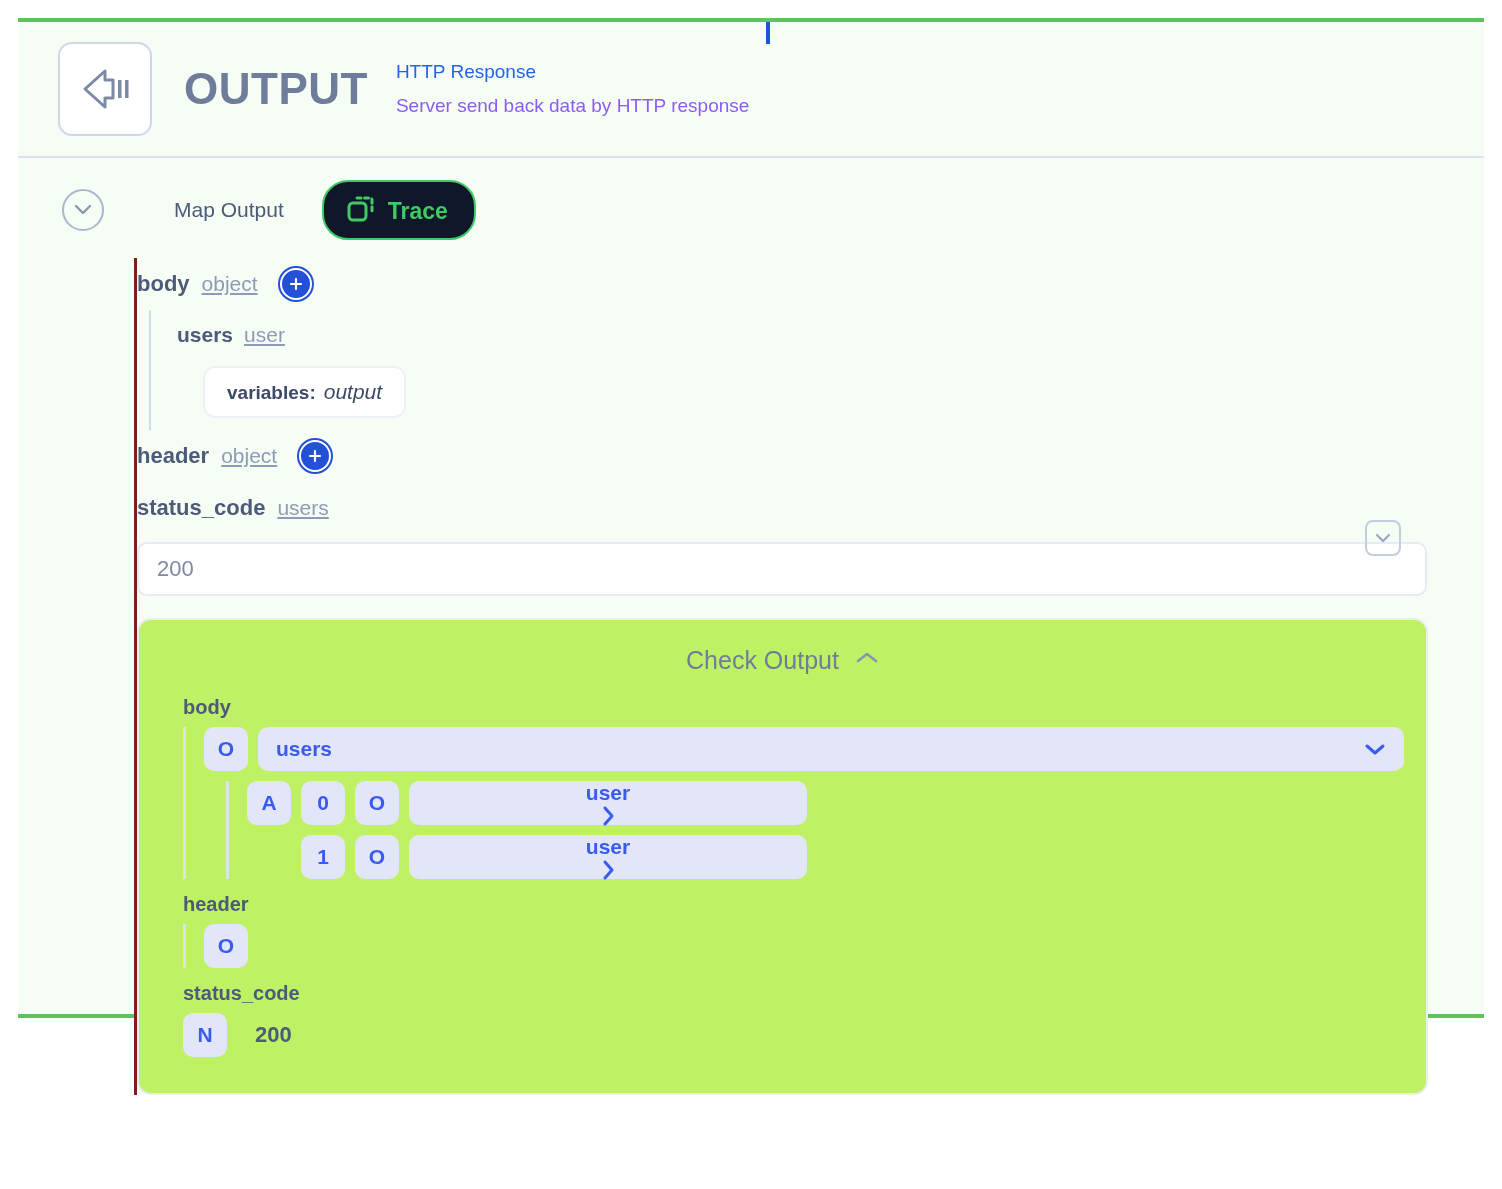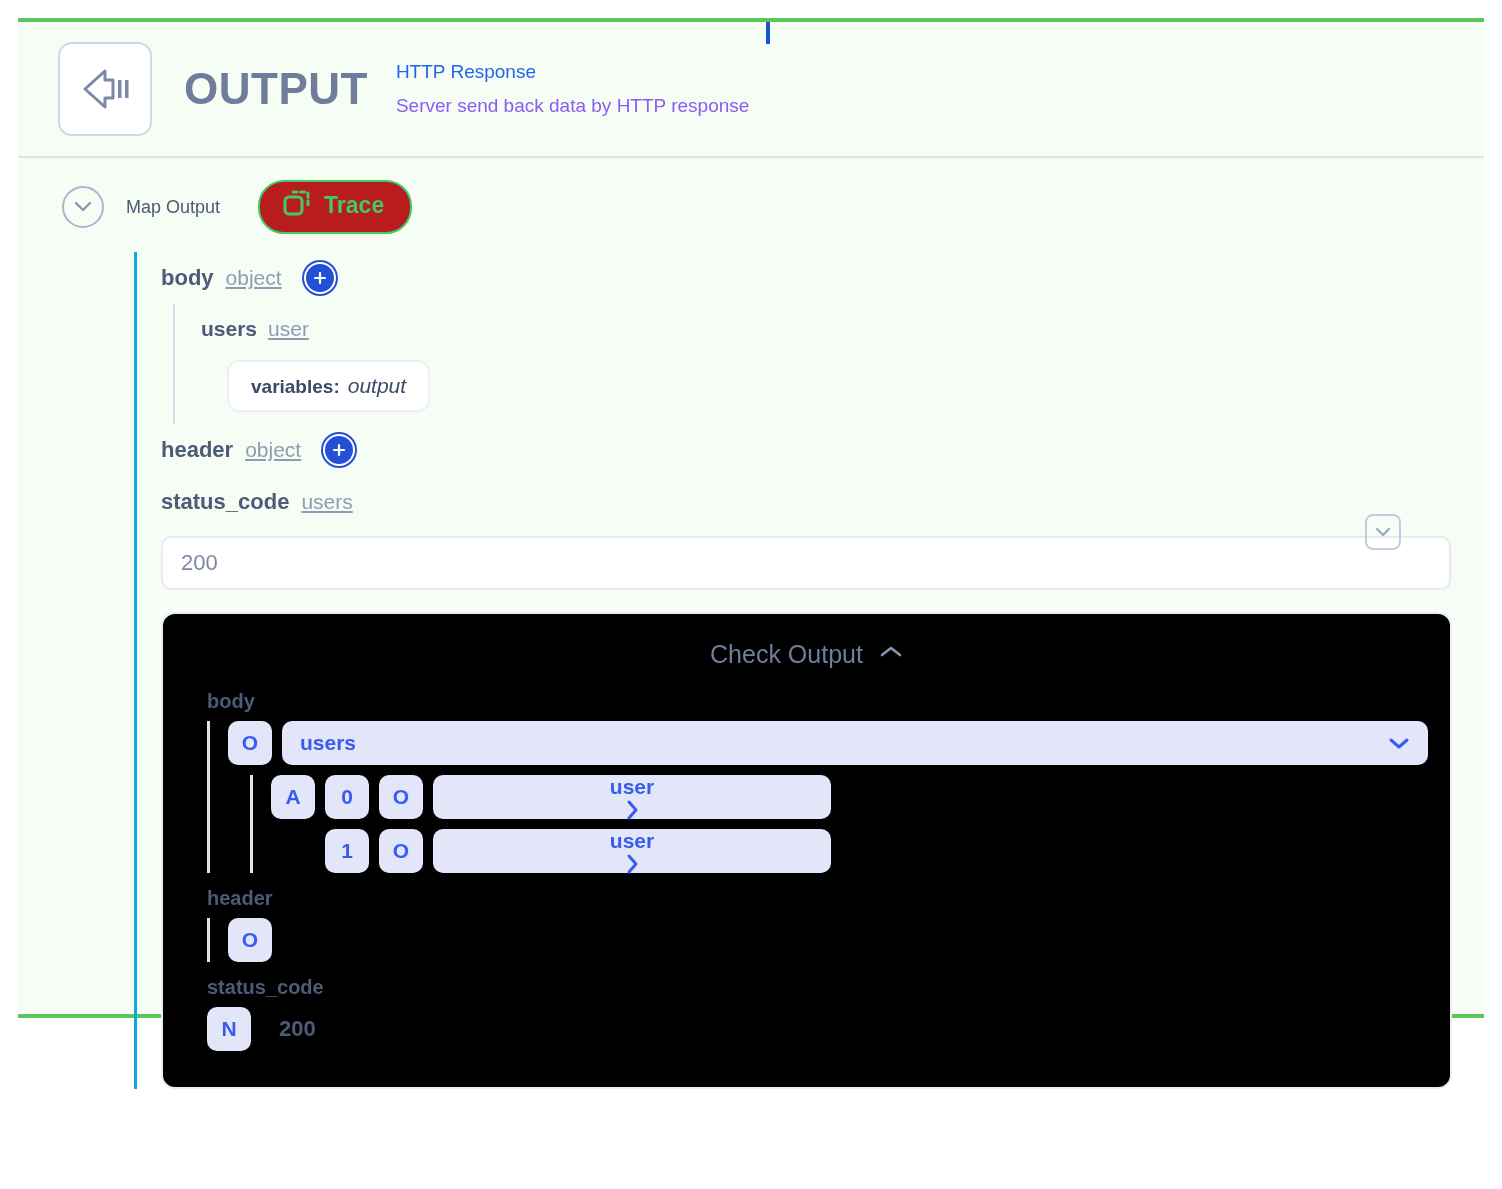--- a/index.html
+++ b/index.html
@@ -93,46 +93,46 @@
     height: 38px;
     border-radius: 50%;
     border: 2px solid #aab6cf;
     display: flex;
     align-items: center;
     justify-content: center;
     background: transparent;
     flex: none;
   }
   .map-label {
-    font-size: 18px;
+    font-size: 21px;
     color: #4d5a78;
     font-weight: 500;
+    margin-left: 48px;
   }
   .trace-btn {
     display: flex;
     align-items: center;
     gap: 12px;
     border: 2px solid #3fcb62;
     border-radius: 26px;
-    background: #b91c1c;
-    padding: 6px 26px 10px 22px;
+    background: #0f172a;
+    padding: 12px 26px 10px 22px;
     margin-left: 16px;
   }
   .trace-label {
     font-size: 23px;
     font-weight: bold;
     color: #3fcb62;
   }
 
   
   .tree-wrap {
     position: relative;
     margin: 18px 0 0 116px;
-    padding-left: 24px;
-    border-left: 3px solid #0ea5e9;
+    border-left: 3px solid #7f1d1d;
     width: 1315px;
     box-sizing: border-box;
   }
   .field-row {
     display: flex;
     align-items: center;
     gap: 12px;
     height: 52px;
   }
   .field-name {
@@ -220,21 +220,21 @@
     display: flex;
     align-items: center;
     justify-content: center;
     background: transparent;
   }
 
   
   .check-panel {
     margin-top: 22px;
     width: 1291px;
-    background: #000000;
+    background: #bef264;
     border: 2px solid #e9edf4;
     border-radius: 14px;
     box-sizing: border-box;
     padding: 18px 22px 26px 22px;
   }
   .check-head {
     display: flex;
     align-items: center;
     justify-content: center;
     gap: 16px;

